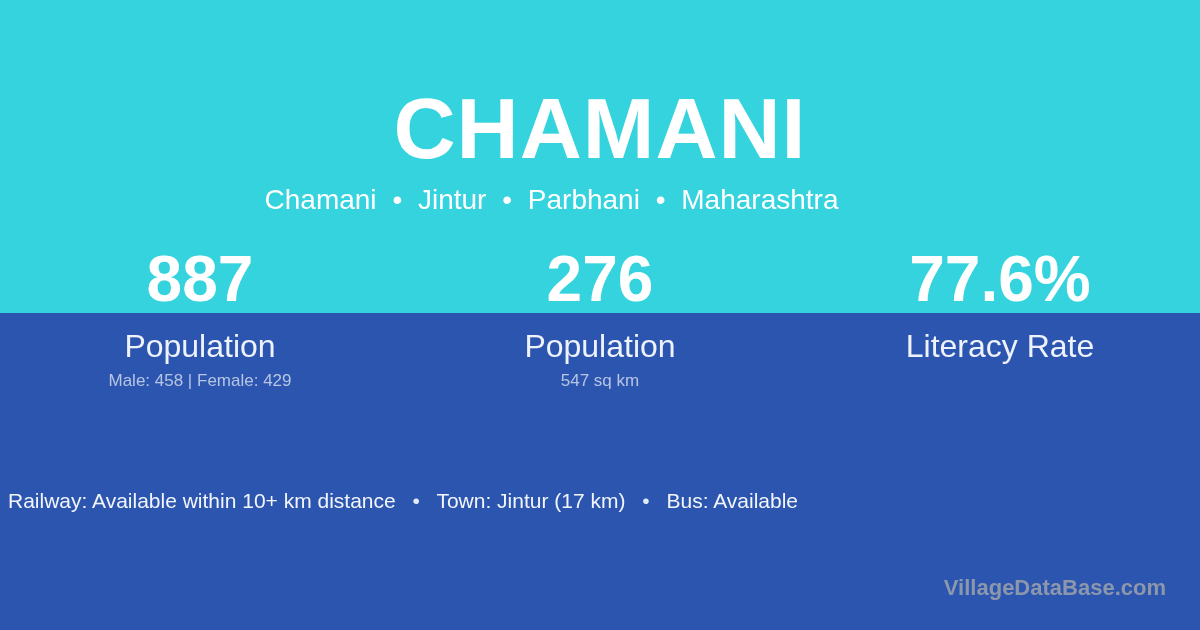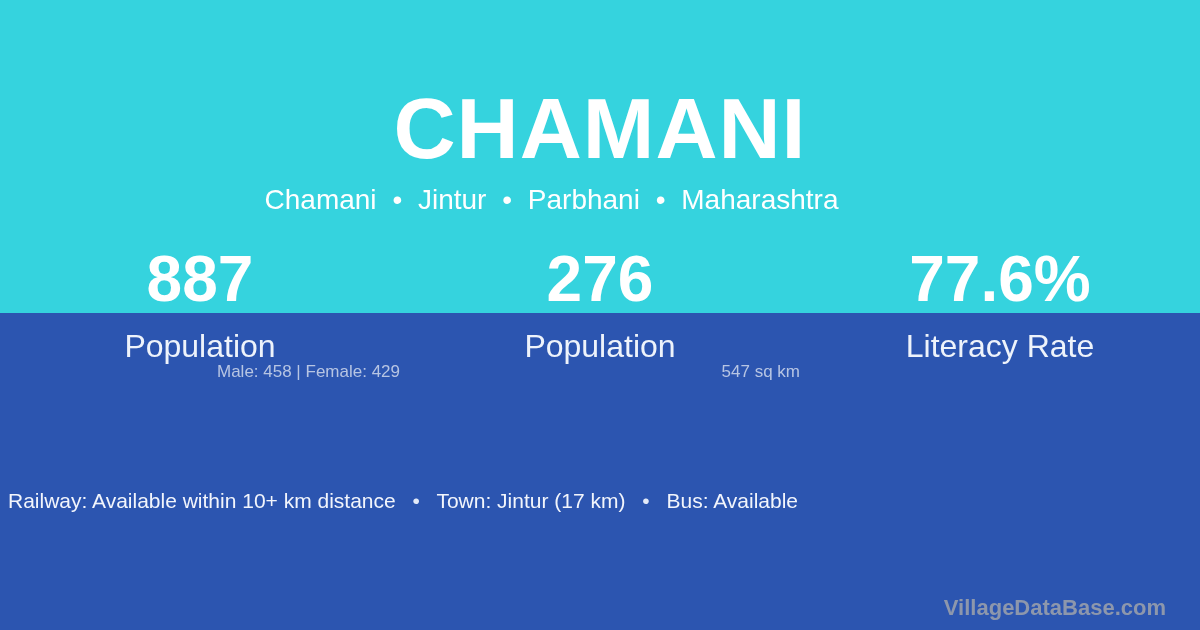--- a/index.html
+++ b/index.html
@@ -100,26 +100,26 @@
   }
   .stat-label {
     margin-top: 19px;
     font-size: 32px;
     line-height: 30px;
     font-weight: 400;
     color: #eef3fb;
     white-space: nowrap;
   }
   .stat-sub {
+    margin-top: 9px;
     font-size: 17px;
     line-height: 22px;
     font-weight: 400;
     color: #b7c5e3;
     white-space: nowrap;
-    text-align: right;
   }
 
   
   .facilities {
     position: absolute;
     left: 8px;
     top: 487px;
     width: 964px;
     font-size: 21px;
     line-height: 28px;
@@ -130,21 +130,21 @@
   .facilities .sep {
     display: inline-block;
     padding: 0 11px;
     color: #e3eaf8;
   }
 
   
   .watermark {
     position: absolute;
     right: 34px;
-    bottom: 8px;
+    bottom: 28px;
     font-size: 22px;
     line-height: 28px;
     font-weight: 700;
     color: #8d97ac;
     white-space: nowrap;
   }
 </style>
 </head>
 <body>
 

